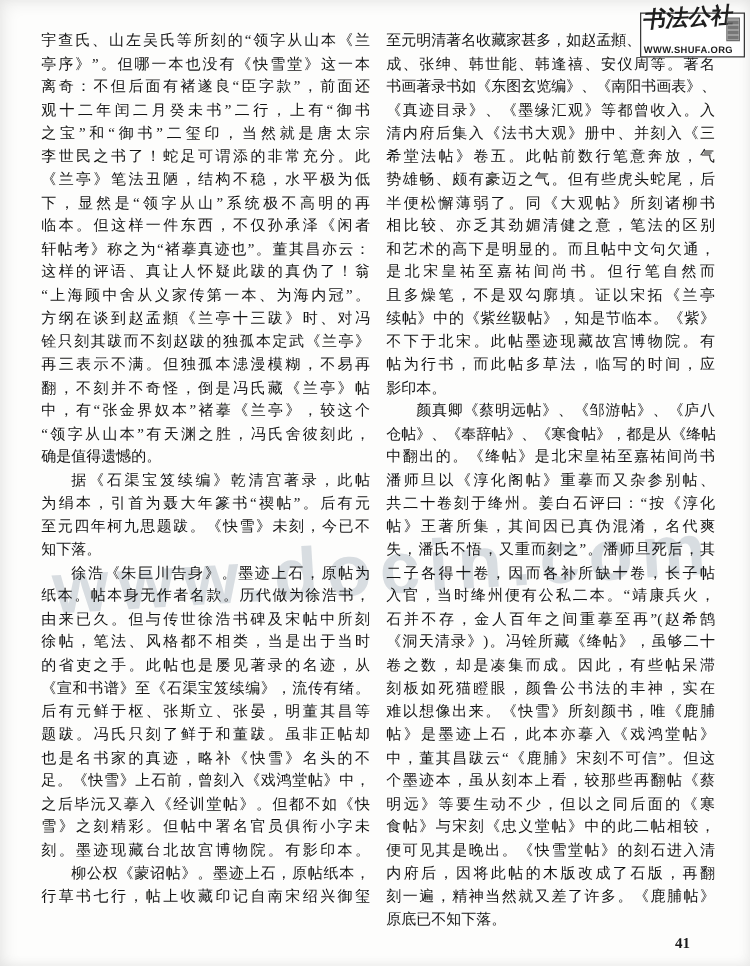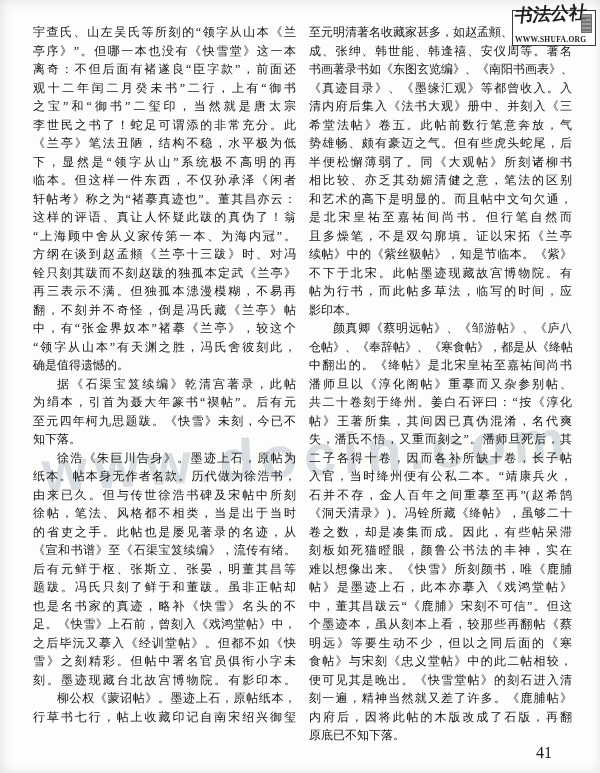--- a/index.html
+++ b/index.html
@@ -43,27 +43,27 @@
     transform:skewX(-10deg) rotate(-3deg);
     font-family:"Liberation Serif",serif;
   }
   .logo-seal {
     position:absolute; top:3px; right:3px; width:9px; height:17px;
     background:repeating-linear-gradient(180deg,#8d8d8d 0 2px,#5f5f5f 2px 4px);
     border:0.5px solid #555; opacity:0.85;
   }
   .logo-url {
     position:absolute; bottom:1px; left:2px; width:80px;
-    font-family:Liberation Serif, serif;
+    font-family:Liberation Sans, sans-serif;
     font-size:7.5px; letter-spacing:0.3px; color:#1d1d1d; font-weight:bold;
     white-space:nowrap;
   }
   .pagenum {
     position:absolute; right:48px; bottom:11px; z-index:2;
-    font-size:16px; color:#1a1a1a; font-weight:normal;
+    font-size:12px; color:#1a1a1a; font-weight:bold;
     font-family:"Liberation Serif",serif;
   }
 </style>
 </head>
 <body>
 
 <div class="page">
 
   <div class="watermark">www.docin.com</div>
 
@@ -138,22 +138,22 @@
         <div class="tline">《洞天清录》)。冯铨所藏《绛帖》，虽够二十</div>
         <div class="tline">卷之数，却是凑集而成。因此，有些帖呆滞</div>
         <div class="tline">刻板如死猫瞪眼，颜鲁公书法的丰神，实在</div>
         <div class="tline">难以想像出来。《快雪》所刻颜书，唯《鹿脯</div>
         <div class="tline">帖》是墨迹上石，此本亦摹入《戏鸿堂帖》</div>
         <div class="tline">中，董其昌跋云“《鹿脯》宋刻不可信”。但这</div>
         <div class="tline">个墨迹本，虽从刻本上看，较那些再翻帖《蔡</div>
         <div class="tline">明远》等要生动不少，但以之同后面的《寒</div>
         <div class="tline">食帖》与宋刻《忠义堂帖》中的此二帖相较，</div>
         <div class="tline">便可见其是晚出。《快雪堂帖》的刻石进入清</div>
+        <div class="tline">内府后，因将此帖的木版改成了石版，再翻</div>
         <div class="tline">刻一遍，精神当然就又差了许多。《鹿脯帖》</div>
-        <div class="tline">内府后，因将此帖的木版改成了石版，再翻</div>
         <div class="tline e">原底已不知下落。</div>
       </div>
   </div>
 
   <div class="logo">
     <div class="logo-chars">书法公社</div>
     <div class="logo-seal"></div>
     <div class="logo-url">WWW.SHUFA.ORG</div>
   </div>
 

